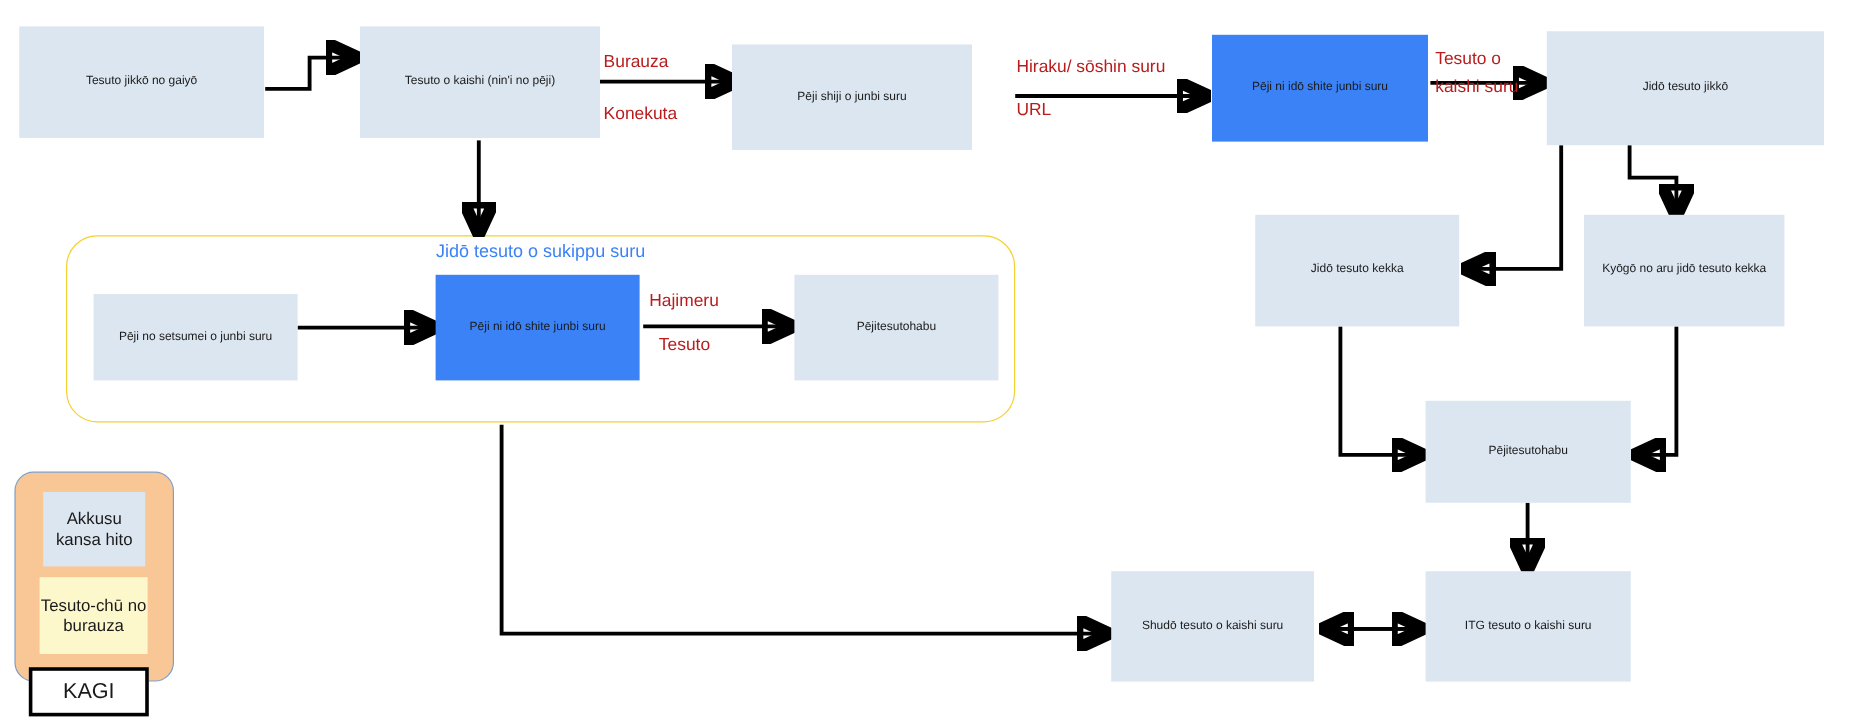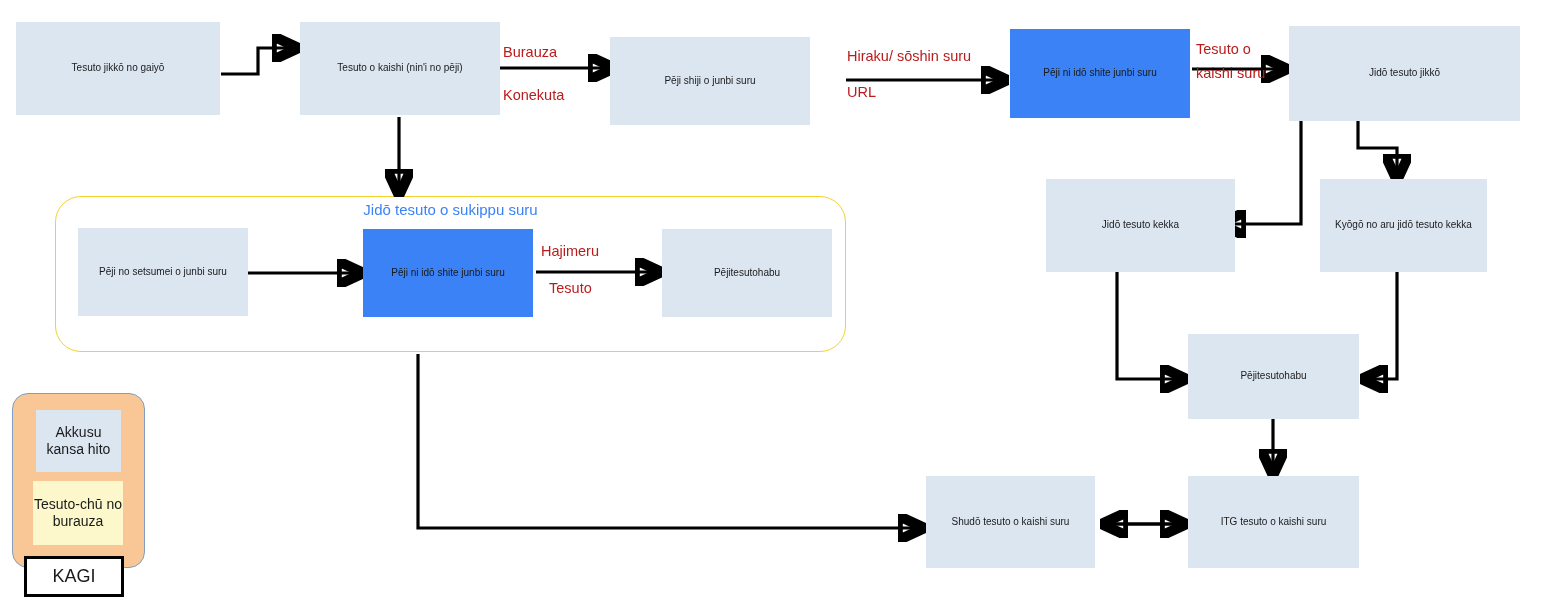--- a/index.html
+++ b/index.html
@@ -145,31 +145,31 @@
   <div class="node blue" style="left:16px; top:22px; width:204px; height:93px;">Tesuto jikkō no gaiyō</div>
 
   <div class="node blue" style="left:300px; top:22px; width:200px; height:93px;">Tesuto o kaishi (nin'i no pēji)</div>
 
   <div class="node blue" style="left:610px; top:37px; width:200px; height:88px;">Pēji shiji o junbi suru</div>
 
   <div class="node yellow" style="left:1010px; top:29px; width:180px; height:89px;">Pēji ni idō shite junbi suru</div>
 
   <div class="node blue" style="left:1289px; top:26px; width:231px; height:95px;">Jidō tesuto jikkō</div>
 
-  <div class="node blue" style="left:1046px; top:179px; width:189px; height:93px;">Jidō tesuto kekka</div>
+  <div class="node blue" style="left:1046px; top:179px; width:170px; height:93px;">Jidō tesuto kekka</div>
 
   <div class="node blue" style="left:1320px; top:179px; width:167px; height:93px;">Kyōgō no aru jidō tesuto kekka</div>
 
   <div class="node blue" style="left:1188px; top:334px; width:171px; height:85px;">Pējitesutohabu</div>
 
   <div class="node blue" style="left:1188px; top:476px; width:171px; height:92px;">ITG tesuto o kaishi suru</div>
 
   <div class="node blue" style="left:926px; top:476px; width:169px; height:92px;">Shudō tesuto o kaishi suru</div>
 
-  <div class="node blue" style="left:78px; top:228px; width:170px; height:88px;">Pēji no setsumei o junbi suru</div>
+  <div class="node blue" style="left:78px; top:245px; width:170px; height:72px;">Pēji no setsumei o junbi suru</div>
 
   <div class="node yellow" style="left:363px; top:229px; width:170px; height:88px;">Pēji ni idō shite junbi suru</div>
 
   <div class="node blue" style="left:662px; top:229px; width:170px; height:88px;">Pējitesutohabu</div>
 
   <div class="edge-label" style="left:503px; top:44px;">Burauza</div>
   <div class="edge-label" style="left:503px; top:87px;">Konekuta</div>
 
   <div class="edge-label" style="left:847px; top:48px;">Hiraku/ sōshin suru</div>
   <div class="edge-label" style="left:847px; top:84px;">URL</div>

